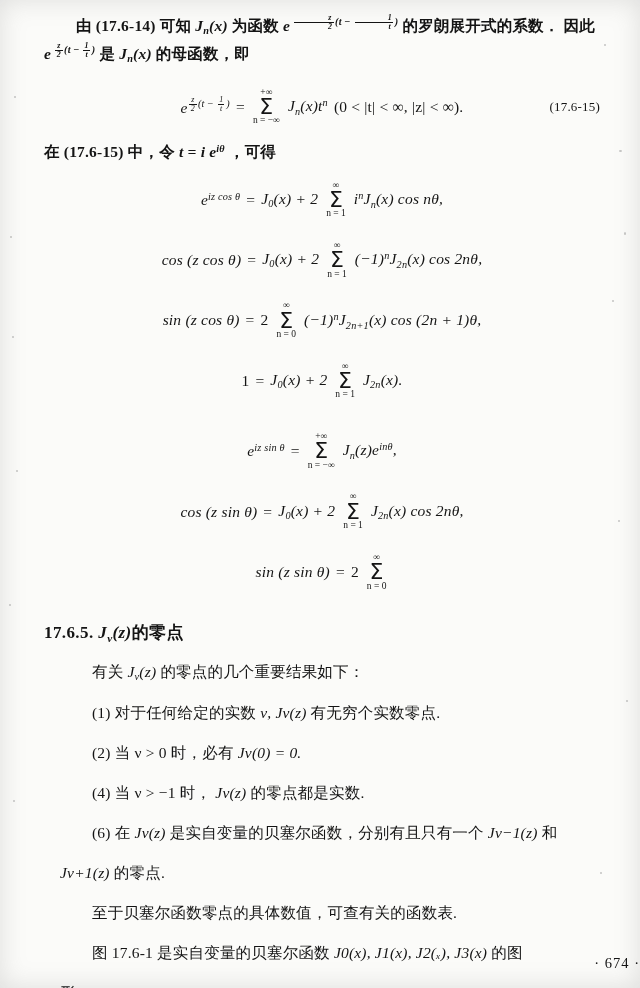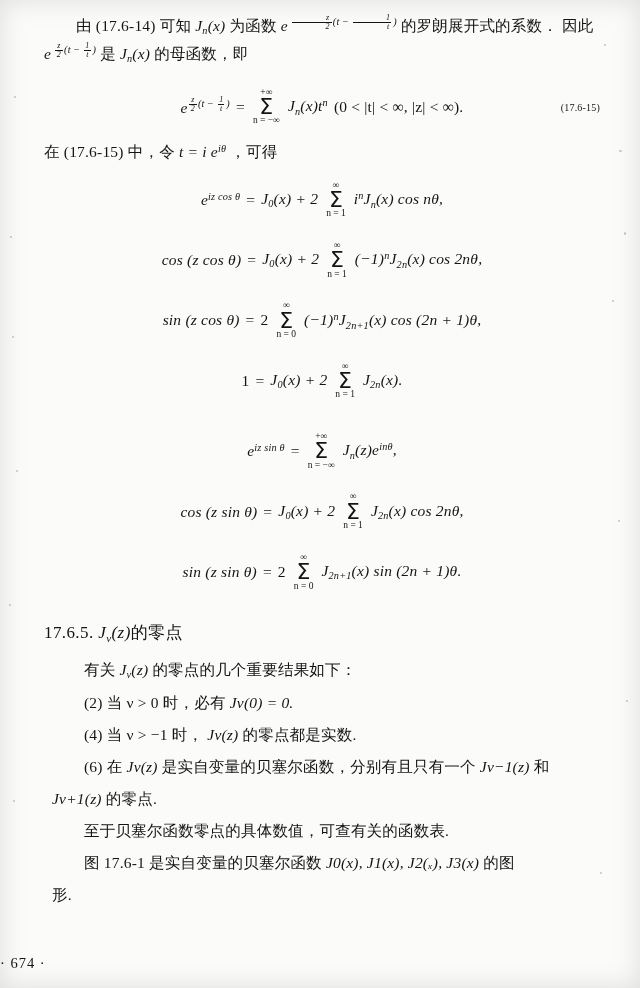--- a/index.html
+++ b/index.html
@@ -28,20 +28,21 @@
     position: absolute;
     left: 44px;
     top: 14px;
     width: 556px;
   }
   .para {
     font-size: 15.5px;
     line-height: 1.52;
     letter-spacing: 0.2px;
     margin: 0 0 3px 0;
+    font-weight: bold;
   }
   .indent { text-indent: 32px; }
   .math {
     text-align: center;
     font-size: 15.5px;
     font-family: "Liberation Serif", serif;
     letter-spacing: 0.2px;
   }
   .mrow {
     display: flex;
@@ -49,21 +50,21 @@
     justify-content: center;
     gap: 6px;
     white-space: nowrap;
   }
   .mrow.tag { position: relative; }
   .eqtag {
     position: absolute;
     right: 0;
     top: 50%;
     transform: translateY(-50%);
-    font-size: 10px;
+    font-size: 13px;
     margin-left: 12px;
   }
   .it { font-style: italic; }
   sub { font-size: 0.66em; vertical-align: -0.32em; }
   sup { font-size: 0.66em; vertical-align: 0.52em; }
   
   .sum {
     display: inline-flex;
     flex-direction: column;
     align-items: center;
@@ -86,38 +87,38 @@
   }
   .frac .num { padding: 0 2px; }
   .frac .den { padding: 0 2px; border-top: 1px solid #141414; }
   .exp {
     font-size: 0.66em;
     vertical-align: 0.58em;
   }
   .exp .frac { font-size: 0.78em; }
   h2.section {
     font-size: 17px;
-    font-weight: normal;
+    font-weight: bold;
     margin: 30px 0 14px 0;
     letter-spacing: 0.4px;
   }
   .list-item {
     font-size: 15.5px;
     line-height: 1.55;
     letter-spacing: 0.2px;
     text-indent: 32px;
-    margin: 8px;
+    margin: 16px;
   }
   .list-item.cont { text-indent: 0; }
   .footer {
     position: absolute;
     left: 0;
     right: 0;
     bottom: 16px;
-    text-align: left;
+    text-align: right;
     font-size: 14.5px;
     letter-spacing: 1px;
   }
   .sp14 { height: 14px; }
   .sp18 { height: 18px; }
   .sp22 { height: 22px; }
   .speck {
     position: absolute;
     background: #8d8d8d;
     border-radius: 50%;
@@ -309,35 +310,41 @@
     <div class="math">
       <div class="mrow">
         <span class="it">sin (z sin θ)</span>
         <span>=</span>
         <span>2</span>
         <span class="sum">
           <span class="lim">∞</span>
             <span class="sig">Σ</span>
             <span class="lim">n = 0</span>
         </span>
-        <span class="it">J<sub>2n+1</sub>(x) sin (2n + 1)θ.</span>
       </div>
     </div>
 
     <h2 class="section">
       <span>17.6.5.</span>
       <span class="it">J<sub>ν</sub>(z)</span><span>的零点</span>
     </h2>
 
     <p class="list-item">
       <span>有关</span>
       <span class="it">J<sub>ν</sub>(z)</span>
       <span>的零点的几个重要结果如下：</span>
     </p>
 
+    <p class="list-item">
+      <span>(1)</span>
+      <span>对于任何给定的实数</span>
+      <span class="it">ν,</span>
+      <span class="it">Jν(z)</span>
+      <span>有无穷个实数零点.</span>
+    </p>
 
     <p class="list-item">
       <span>(2)</span>
       <span>当 ν &gt; 0 时，必有</span>
       <span class="it">Jν(0) = 0.</span>
     </p>
 
 
     <p class="list-item">
       <span>(4)</span>

